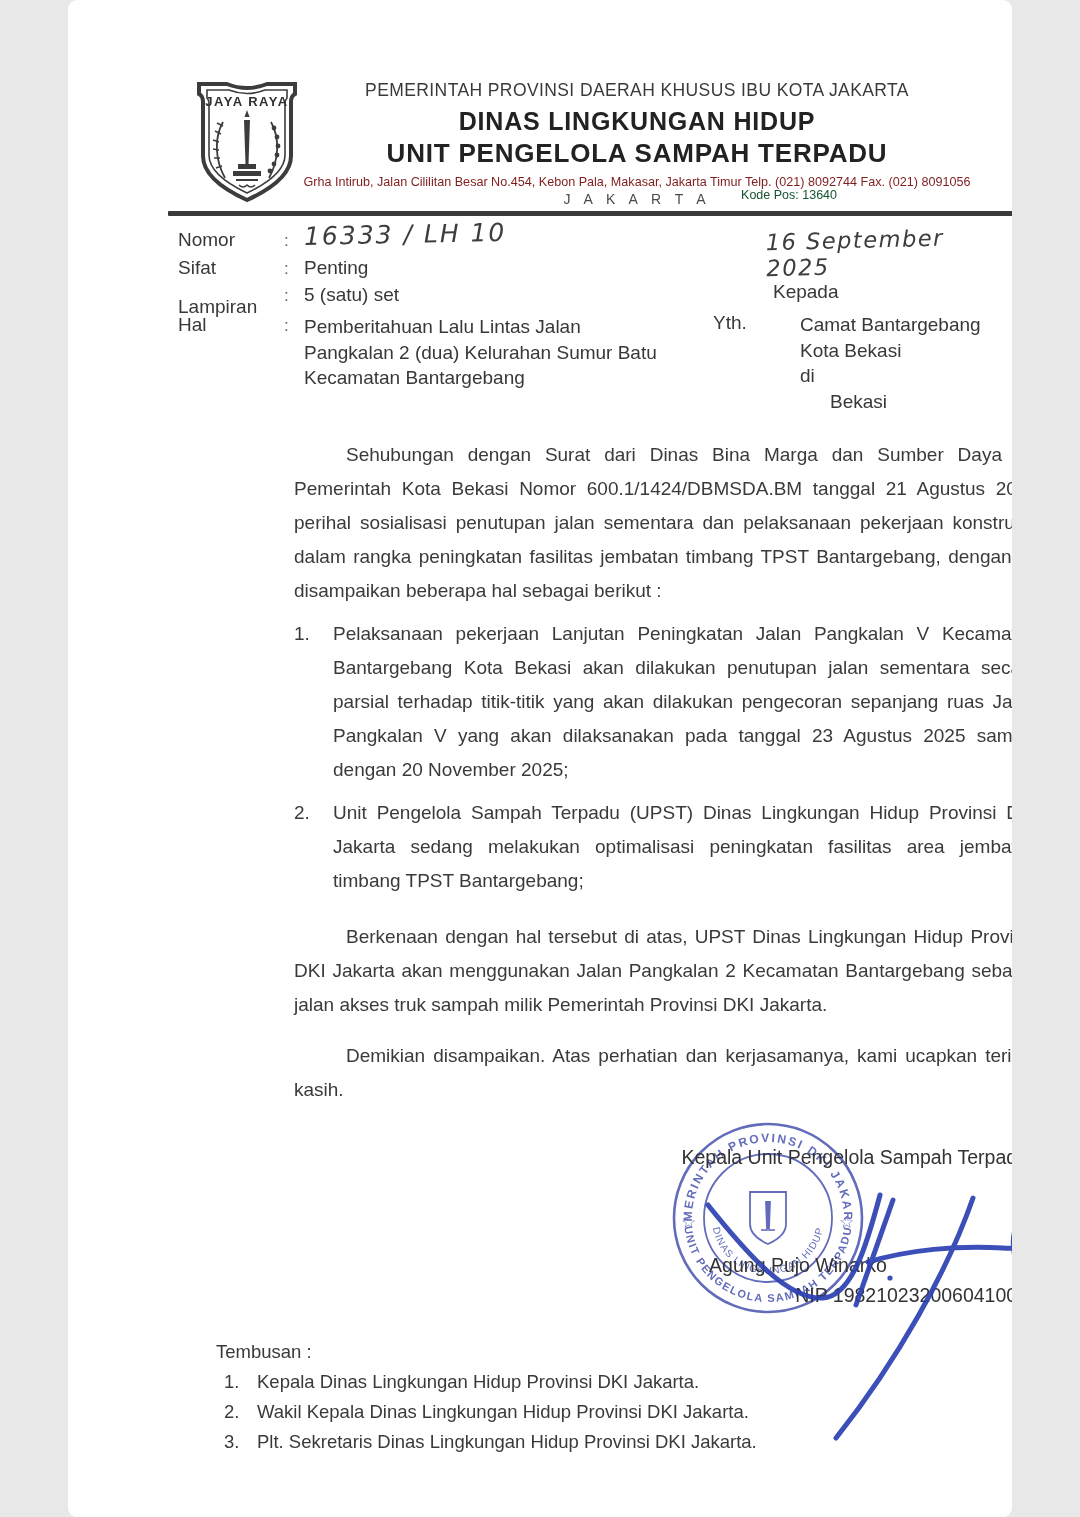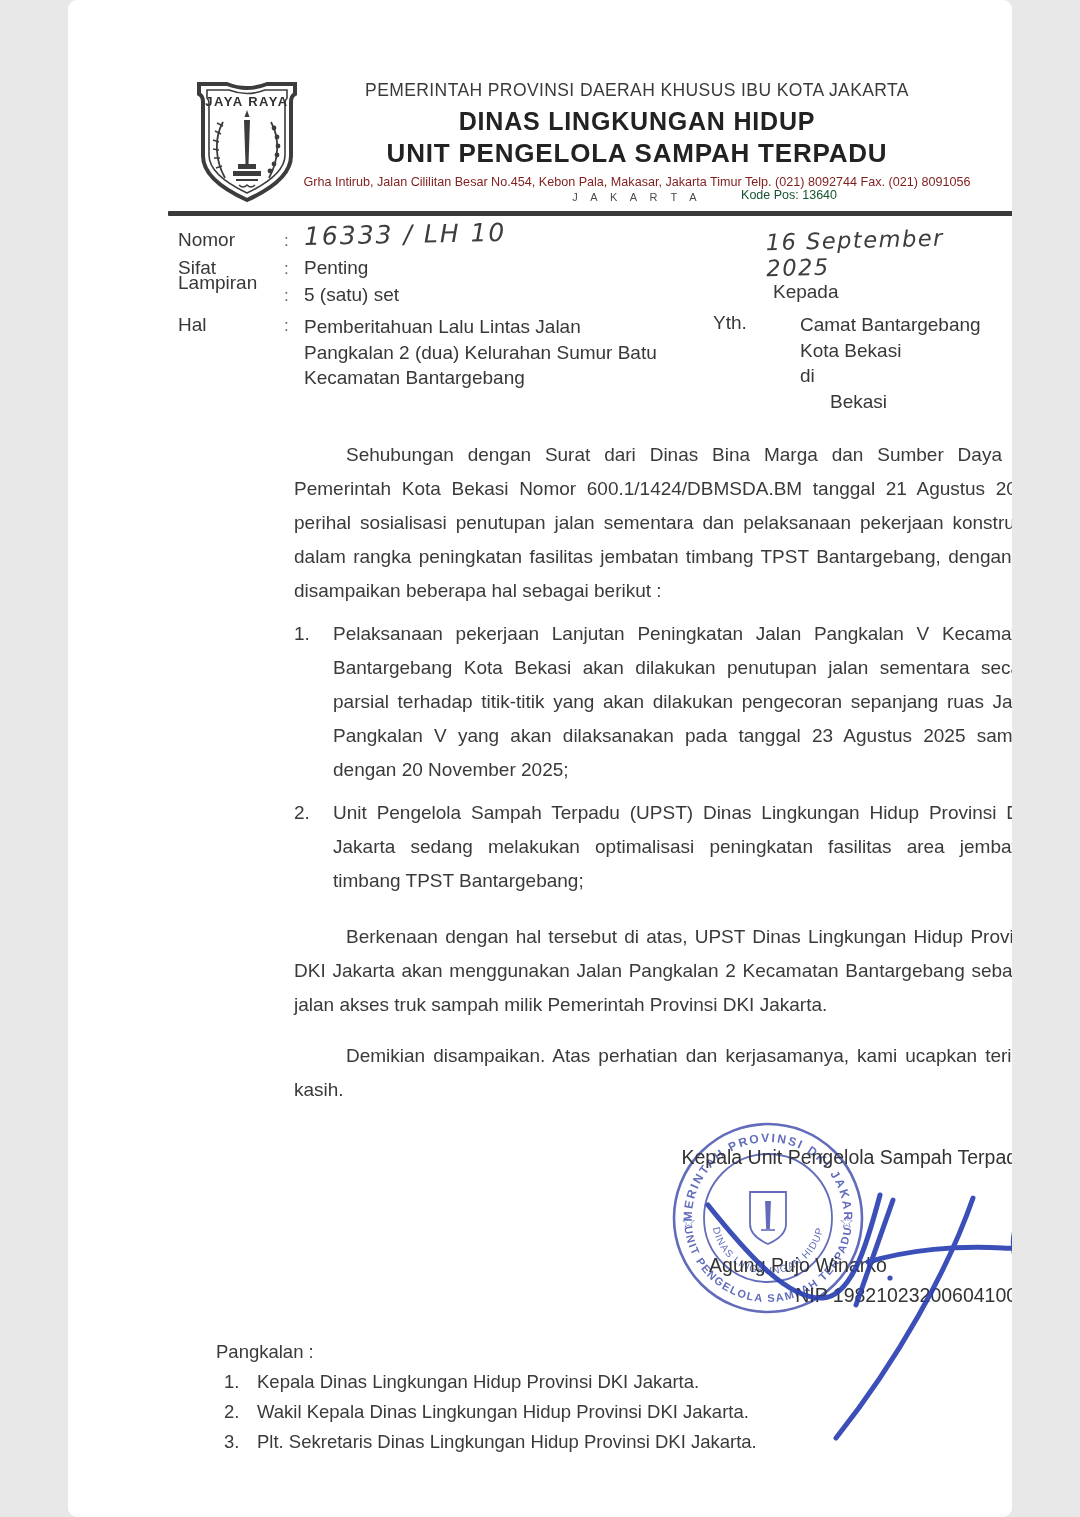--- a/index.html
+++ b/index.html
@@ -9,21 +9,21 @@
     margin:0 auto;
     border-radius:9px;
   }
   
   .logo{position:absolute;left:113px;top:76px;width:132px;height:132px;}
   .hdr-text{position:absolute;left:235px;top:80px;width:668px;text-align:center;}
   .hdr-govt{font-size:17.5px;letter-spacing:.4px;color:#3a3a3a;}
   .hdr-agency{font-size:25px;font-weight:bold;letter-spacing:.8px;color:#222;margin-top:6px;}
   .hdr-unit{font-size:26px;font-weight:bold;letter-spacing:.8px;color:#222;margin-top:2px;}
   .hdr-address{font-size:12.6px;color:#7f1d1d;margin-top:6px;}
-  .hdr-city{font-size:11px;color:#4a4a4a;letter-spacing:5px;margin-top:2px;}
+  .hdr-city{font-size:14px;color:#4a4a4a;letter-spacing:5px;margin-top:2px;}
   .kodepos{position:absolute;right:175px;top:188px;font-size:12.5px;color:#14532d;}
   .rule{position:absolute;left:100px;top:211px;width:885px;height:5px;background:#3a3a3a;border-radius:1px;}
   
   .meta-label{position:absolute;left:110px;font-size:19px;}
   .meta-colon{position:absolute;left:216px;font-size:17px;color:#6a6a6a;}
   .meta-value{position:absolute;left:236px;font-size:19px;}
   .hal-lines div{line-height:25.5px;}
   .hand{font-family:"DejaVu Sans",sans-serif;font-style:italic;color:#3d3d3d;}
   .nomor-hand{font-size:25px;letter-spacing:2px;transform:rotate(-1.2deg);transform-origin:left;top:222px!important;}
   .date-hand{position:absolute;left:698px;top:226px;font-size:22.5px;letter-spacing:1.5px;transform:rotate(-1.5deg);}
@@ -104,21 +104,21 @@
   <div class="rule"></div>
 
   <div class="meta-label" style="top:229px">Nomor</div>
   <div class="meta-colon" style="top:231px">:</div>
   <div class="meta-value hand nomor-hand" style="top:222px">16333 / LH 10</div>
 
   <div class="meta-label" style="top:257px">Sifat</div>
   <div class="meta-colon" style="top:259px">:</div>
   <div class="meta-value" style="top:257px">Penting</div>
 
-  <div class="meta-label" style="top:272px">Lampiran</div>
+  <div class="meta-label" style="top:296px">Lampiran</div>
   <div class="meta-colon" style="top:286px">:</div>
   <div class="meta-value" style="top:284px">5 (satu) set</div>
 
   <div class="meta-label" style="top:314px">Hal</div>
   <div class="meta-colon" style="top:316px">:</div>
   <div class="meta-value hal-lines" style="top:314px">
     <div>Pemberitahuan Lalu Lintas Jalan</div>
     <div>Pangkalan 2 (dua) Kelurahan Sumur Batu</div>
     <div>Kecamatan Bantargebang</div>
   </div>
@@ -191,21 +191,21 @@
       <path d="M60 45 C100 95 140 140 175 138 C205 136 220 80 232 35"></path>
       <path d="M245 40 L208 145"></path>
       <path d="M220 102 C260 90 310 85 355 88 C380 90 388 72 378 64 C368 56 360 78 370 108 C375 123 382 135 388 145"></path>
       <path d="M325 38 C300 110 250 200 188 278"></path>
       <path d="M422 102 L488 80" stroke-width="4"></path>
       <circle cx="242" cy="118" r="2.6" fill="#2c41b2" stroke="none"></circle>
     </g>
   </svg>
 
   <div class="tembusan">
-    <div class="t-label">Pangkalan :</div>
+    <div class="t-label">Tembusan :</div>
     <div class="t-item">
       <div class="t-num">1.</div>
       <div>Kepala Dinas Lingkungan Hidup Provinsi DKI Jakarta.</div>
     </div>
     <div class="t-item">
       <div class="t-num">2.</div>
       <div>Wakil Kepala Dinas Lingkungan Hidup Provinsi DKI Jakarta.</div>
     </div>
     <div class="t-item">
       <div class="t-num">3.</div>

